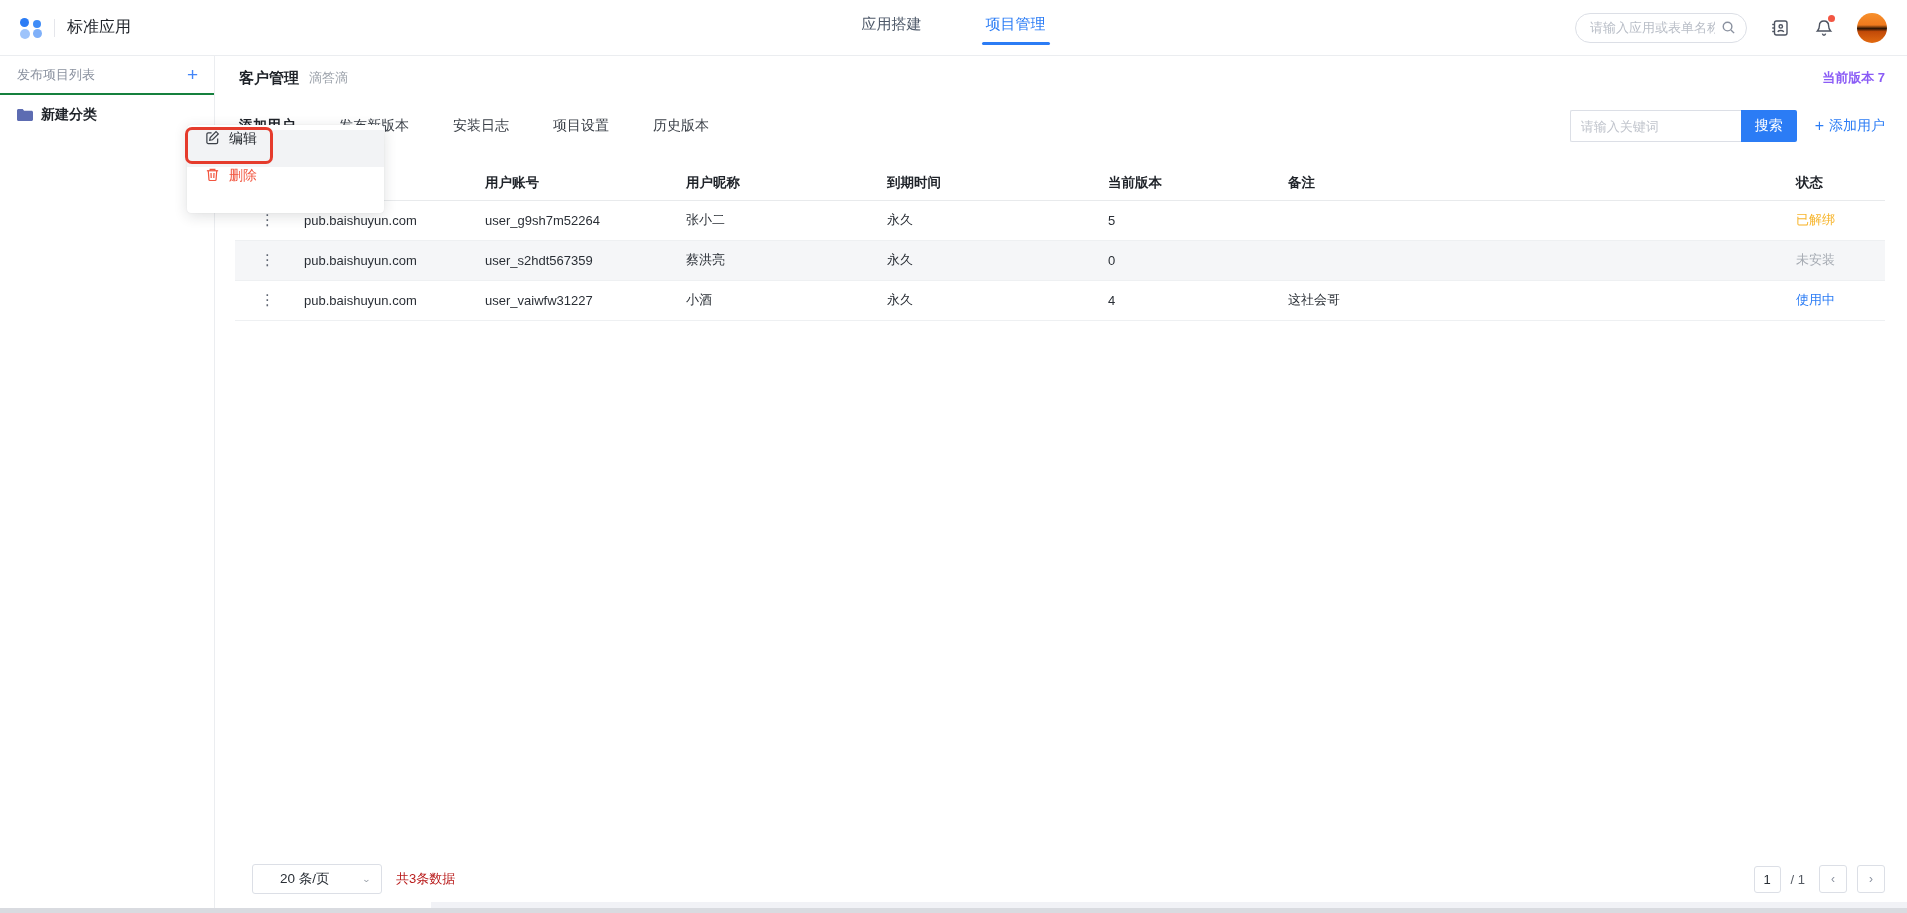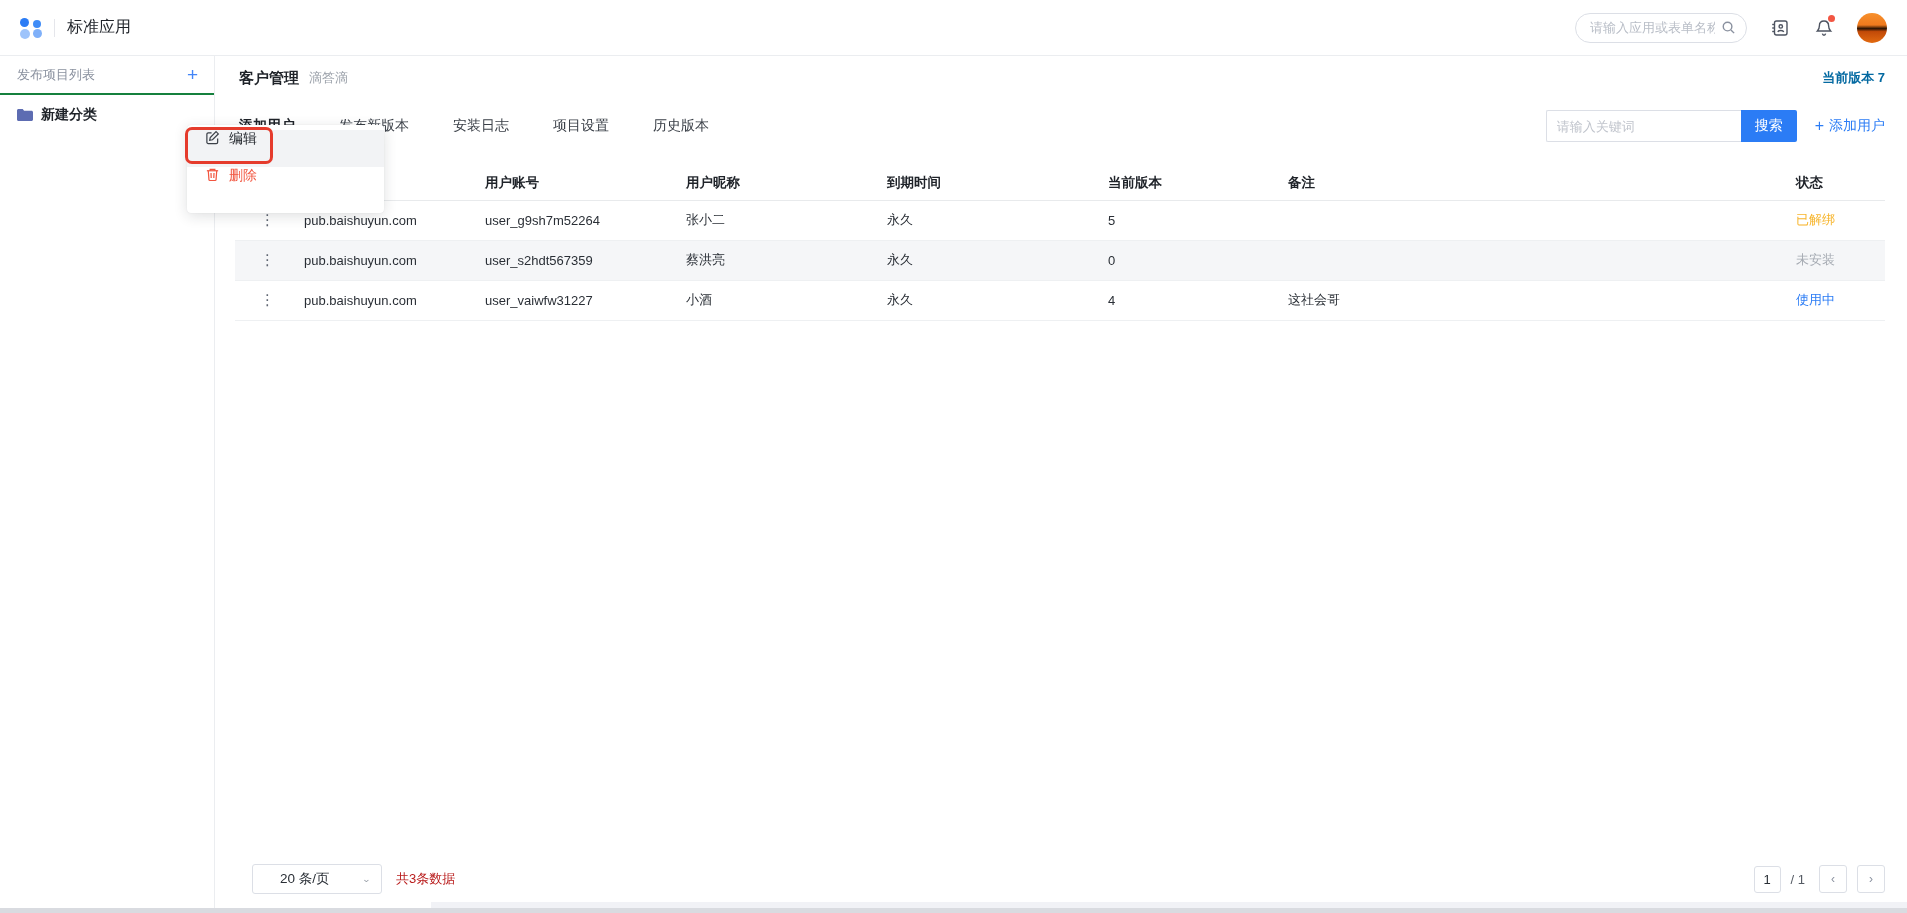--- a/index.html
+++ b/index.html
@@ -49,28 +49,28 @@
   .sidebar-head-label { font-size:13px; color:#8a919f; }
   .plus-icon { color:#4486f7; font-size:19px; font-weight:400; cursor:pointer; line-height:1; }
   .cat-item { height:40px; display:flex; align-items:center; gap:8px; padding:0 17px;
     cursor:pointer; }
   .cat-label { font-size:14px; color:#1f2329; font-weight:700; }
 
   .main { flex:1; position:relative; background:#fff; }
   .main-head { height:44px; display:flex; align-items:center; padding:0 22px 0 24px; }
   .proj-title { font-size:15px; font-weight:700; color:#1f2329; }
   .proj-sub { font-size:13px; color:#9aa0a9; margin-left:10px; }
-  .cur-version { margin-left:auto; font-size:13px; font-weight:700; color:#0369a1; }
+  .cur-version { margin-left:auto; font-size:13px; font-weight:700; color:#8b5cf6; }
 
   .toolbar { height:52px; display:flex; align-items:center; padding:0 22px 0 24px; }
   .mtabs { display:flex; gap:44px; }
   .mtab { font-size:14px; color:#3b4048; cursor:pointer; }
   .mtab.active { font-weight:700; color:#1f2329; }
   .toolbar-right { margin-left:auto; display:flex; align-items:center; }
-  .kw-input { width:195px; height:32px; border:1px solid #dcdfe6; border-right:none;
+  .kw-input { width:171px; height:32px; border:1px solid #dcdfe6; border-right:none;
     border-radius:2px 0 0 2px; padding:0 10px; font-size:13px; outline:none; color:#333;
     font-family:inherit; }
   .kw-input::placeholder { color:#c0c4cc; }
   .search-btn { height:32px; padding:0 14px; background:#2b7cf5; color:#ffffff; font-size:14px;
     border:none; border-radius:0 2px 2px 0; cursor:pointer; font-family:Liberation Sans, sans-serif; }
   .add-user { display:flex; align-items:center; gap:5px; color:#2b7cf5; font-size:14px;
     margin-left:18px; cursor:pointer; }
   .add-plus { font-size:16px; line-height:1; }
 
   
@@ -134,20 +134,24 @@
     <div class="logo">
       <i class="d1"></i>
         <i class="d2"></i>
         <i class="d3"></i>
         <i class="d4"></i>
     </div>
     <div class="brand-divider"></div>
     <div class="app-title">标准应用</div>
   </div>
 
+  <nav class="top-nav">
+    <div class="top-tab">应用搭建</div>
+    <div class="top-tab active">项目管理</div>
+  </nav>
 
   <div class="top-right">
     <div class="global-search">
       <input placeholder="请输入应用或表单名称" style="">
       <span>
         <svg width="15" height="15" viewBox="0 0 16 16" fill="none" stroke="#8a919f" stroke-width="1.5">
           <circle cx="7" cy="7" r="4.6"></circle>
             <line x1="10.6" y1="10.6" x2="14" y2="14"></line>
         </svg>
       </span>

